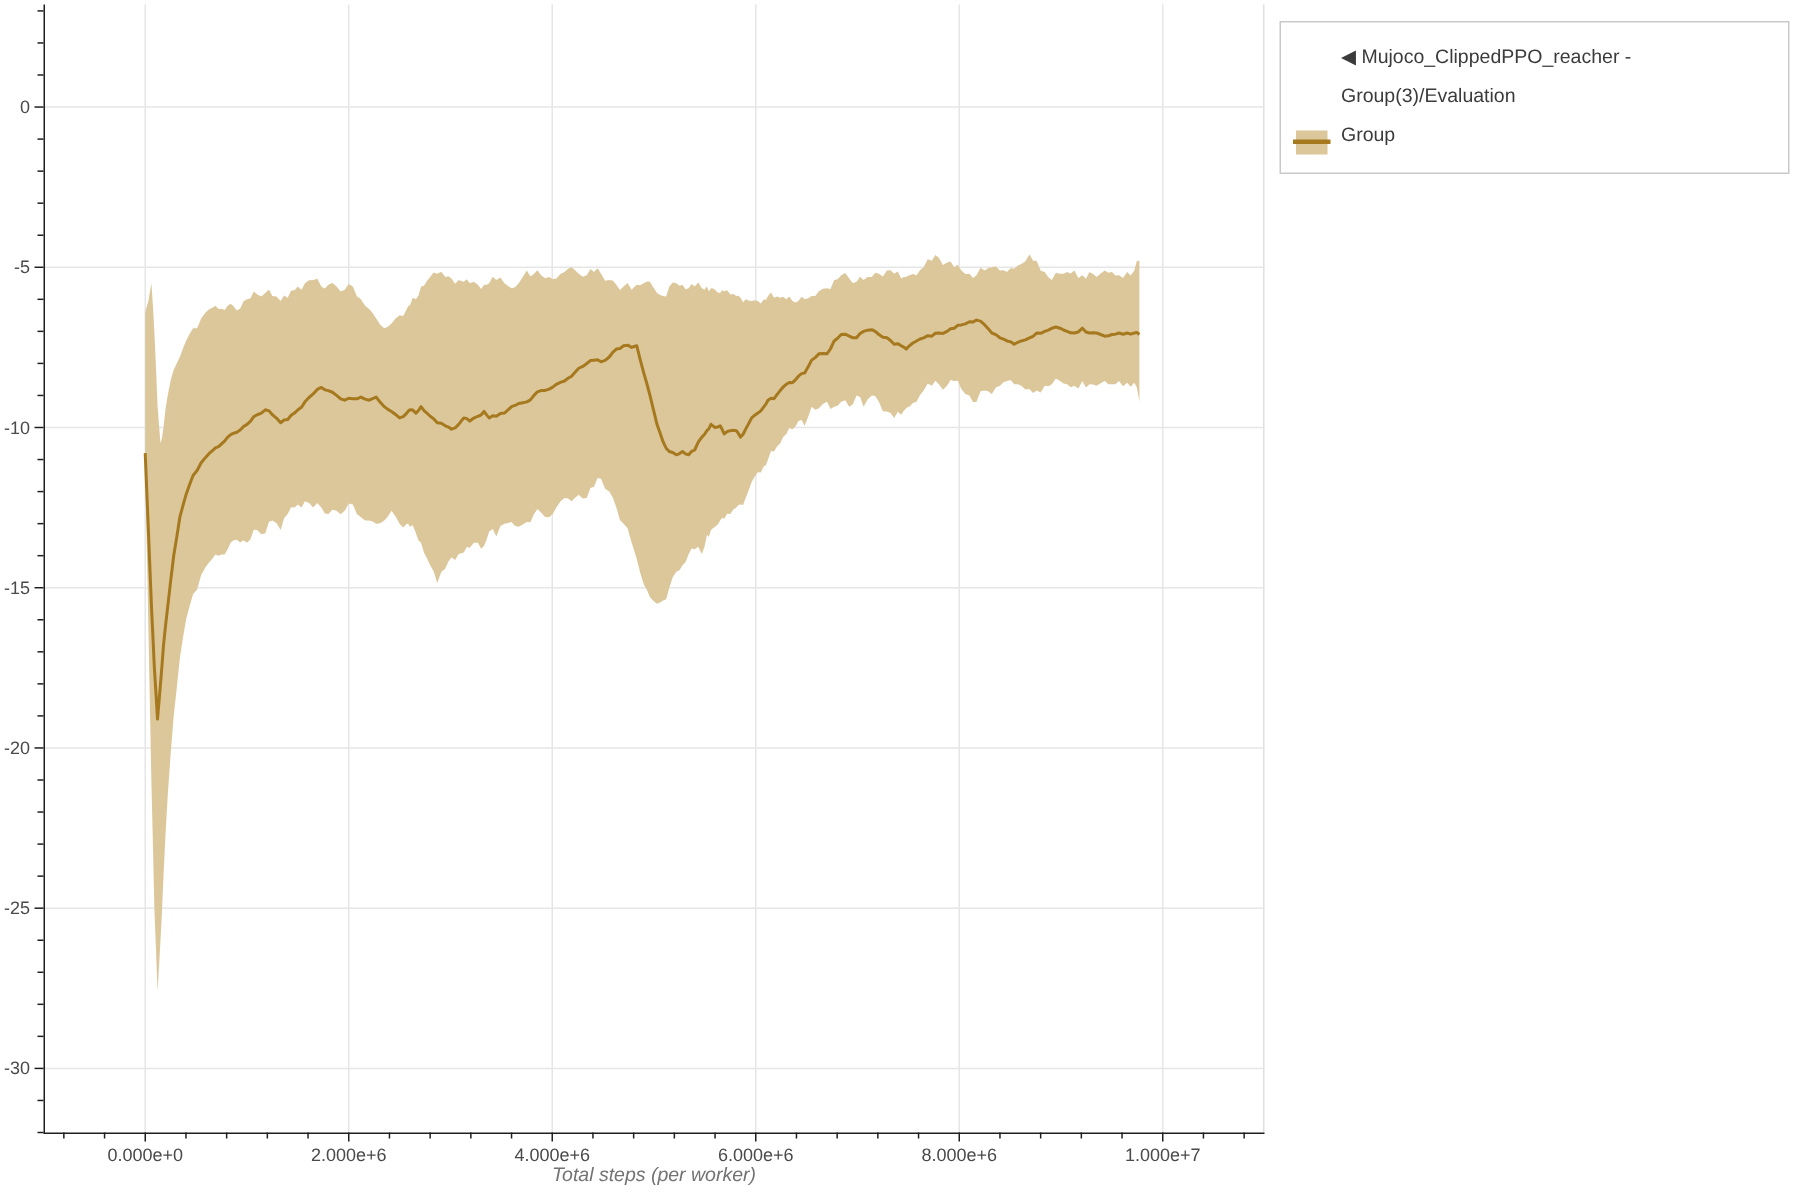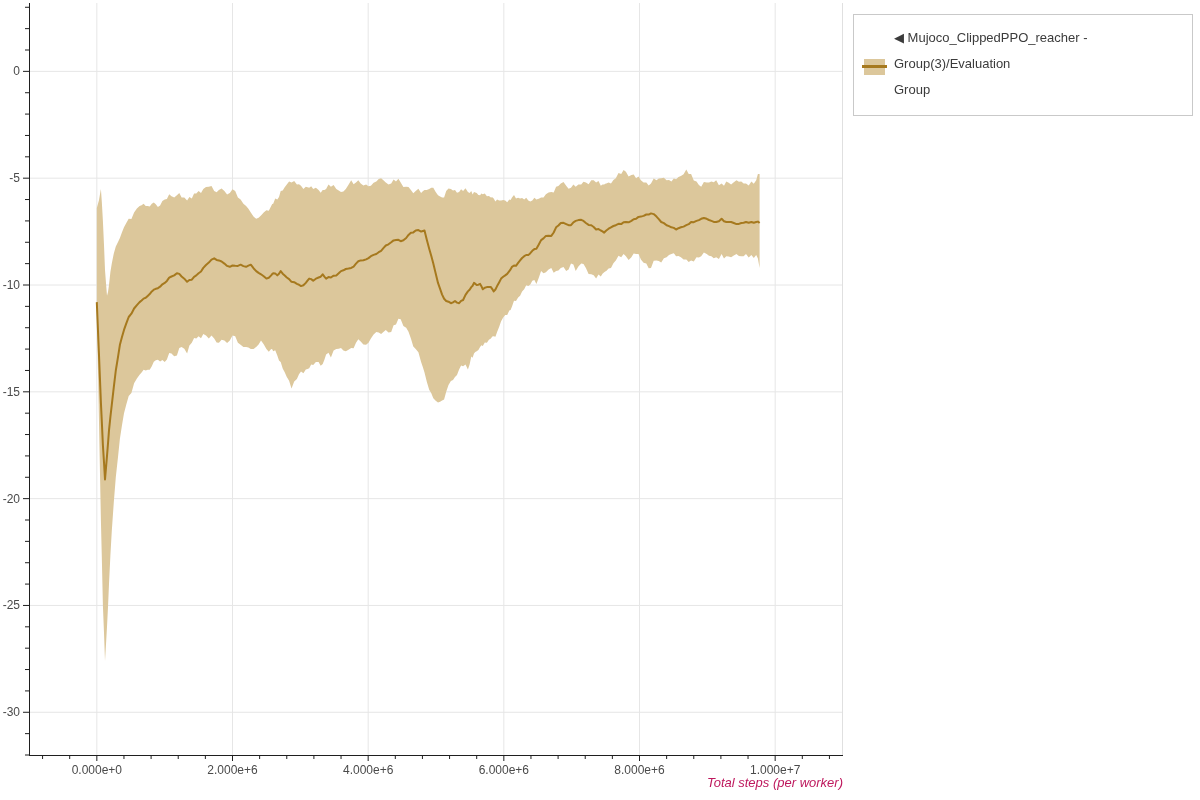--- a/index.html
+++ b/index.html
@@ -1,24 +1,24 @@
 <!DOCTYPE html>
 <html><head>
 <meta charset="utf-8">
 <style>
   html,body{margin:0;padding:0;background:#ffffff;}
   .app{position:relative;width:1200px;height:800px;background:#ffffff;overflow:hidden;
        font-family:"Liberation Sans","DejaVu Sans",sans-serif;}
   .plot{position:absolute;left:0;top:0;width:847px;height:800px;}
   .plot svg{display:block;}
-  .xaxis-label{position:absolute;left:29px;top:775px;width:814px;text-align:right;
-       font-size:13px;font-style:italic;color:#be185d;}
+  .xaxis-label{position:absolute;left:29px;top:775px;width:814px;text-align:center;
+       font-size:13px;font-style:italic;color:#737373;}
   .legend{position:absolute;left:853px;top:14px;width:340px;box-sizing:border-box;
        background:#ffffff;border:1px solid #c9c9c9;padding:10px 12px 12px 10px;}
-  .legend-item{display:flex;align-items:center;}
+  .legend-item{display:flex;align-items:flex-end;}
   .swatch{position:relative;flex:0 0 auto;width:21px;height:16px;margin:5px 9px 0 0;}
   .swatch-band{position:absolute;left:0;top:0;width:21px;height:16px;background:#dcc79b;}
   .swatch-line{position:absolute;left:-2px;right:-2px;top:6px;height:3px;background:#a6791e;}
   .legend-text{font-size:13px;line-height:26px;color:#3b3b3b;}
   .legend-text span{display:block;}
 </style>
 </head>
 <body>
 
 <div class="app">

